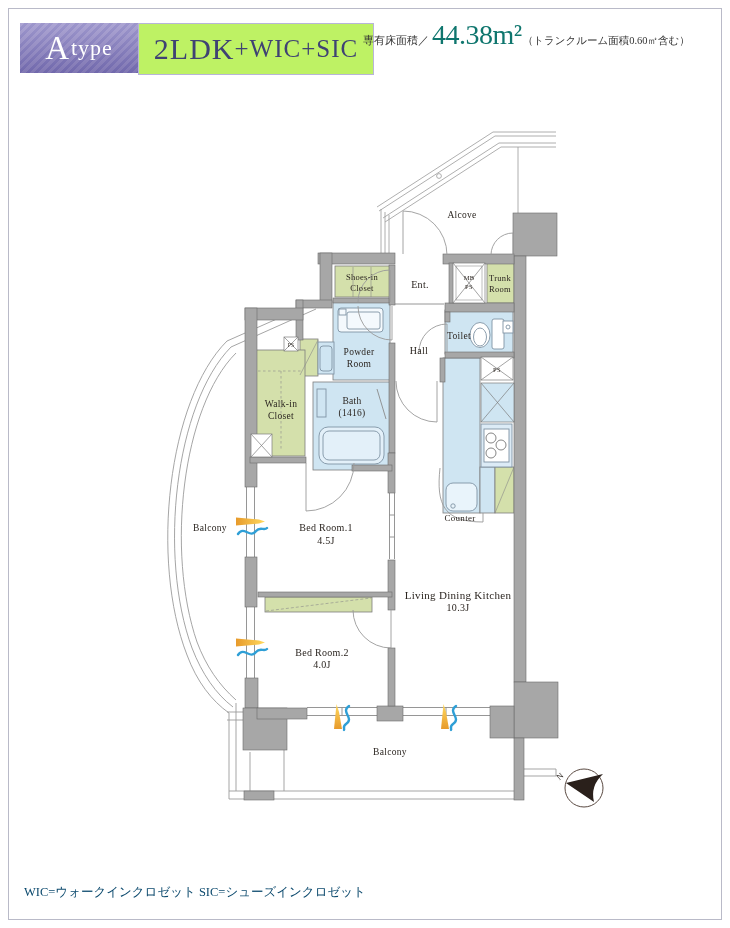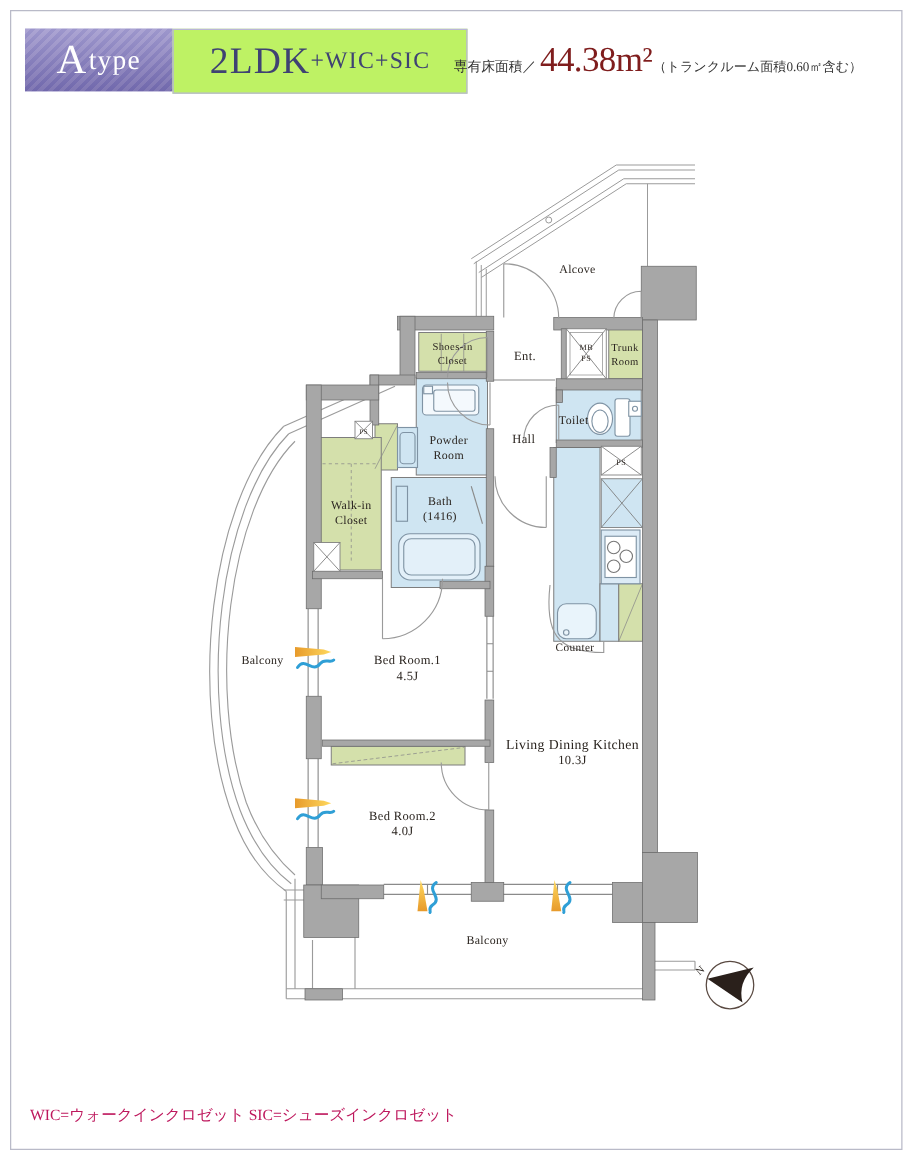--- a/index.html
+++ b/index.html
@@ -12,29 +12,29 @@
       background-image:linear-gradient(180deg,rgba(255,255,255,.20),rgba(20,10,80,.18)),
         repeating-linear-gradient(135deg,#988fc9 0 3px,#857dc0 3px 6px);
       background-color:#8a82c3;
       display:flex;align-items:center;justify-content:center;color:#fff;}
   .type-badge .big{font-size:33px;line-height:1;}
   .type-badge .small{font-size:22px;line-height:1;margin-left:2px;letter-spacing:1px;}
   .layout-box{position:absolute;left:138px;top:23px;width:234px;height:50px;
       border:1px solid #b8b5d8;background:#bef264;display:flex;align-items:center;
       justify-content:center;color:#3f4273;}
   .layout-box .big{font-size:30px;letter-spacing:1px;}
-  .layout-box .small{font-size:19px;letter-spacing:1px;}
-  .area-line{position:absolute;left:363px;top:33px;display:flex;align-items:baseline;
+  .layout-box .small{font-size:25px;letter-spacing:1px;}
+  .area-line{position:absolute;left:363px;top:19px;display:flex;align-items:baseline;
       white-space:nowrap;color:#333;}
   .area-line .lbl{font-size:11px;}
-  .area-line .val{font-size:28px;color:#7f1d1d;margin:0 1px 0 3px;letter-spacing:-0.5px;}
+  .area-line .val{font-size:28px;color:#0f766e;margin:0 1px 0 3px;letter-spacing:-0.5px;}
   .area-line .note{font-size:10.5px;}
   .sub-areas{position:absolute;left:22px;top:85px;display:flex;gap:18px;
       font-size:11.5px;color:#222;white-space:nowrap;}
-  .legend{position:absolute;left:24px;top:884px;font-size:12.5px;color:#be185d;}
+  .legend{position:absolute;left:24px;top:884px;font-size:12.5px;color:#0c4a6e;}
   svg text{font-family:"Liberation Serif",serif;fill:#2b2520;letter-spacing:.3px;}
 </style>
 </head>
 <body>
 
 <div class="page">
   <div class="frame"></div>
 
   <div class="type-badge">
     <span class="big">A</span>

